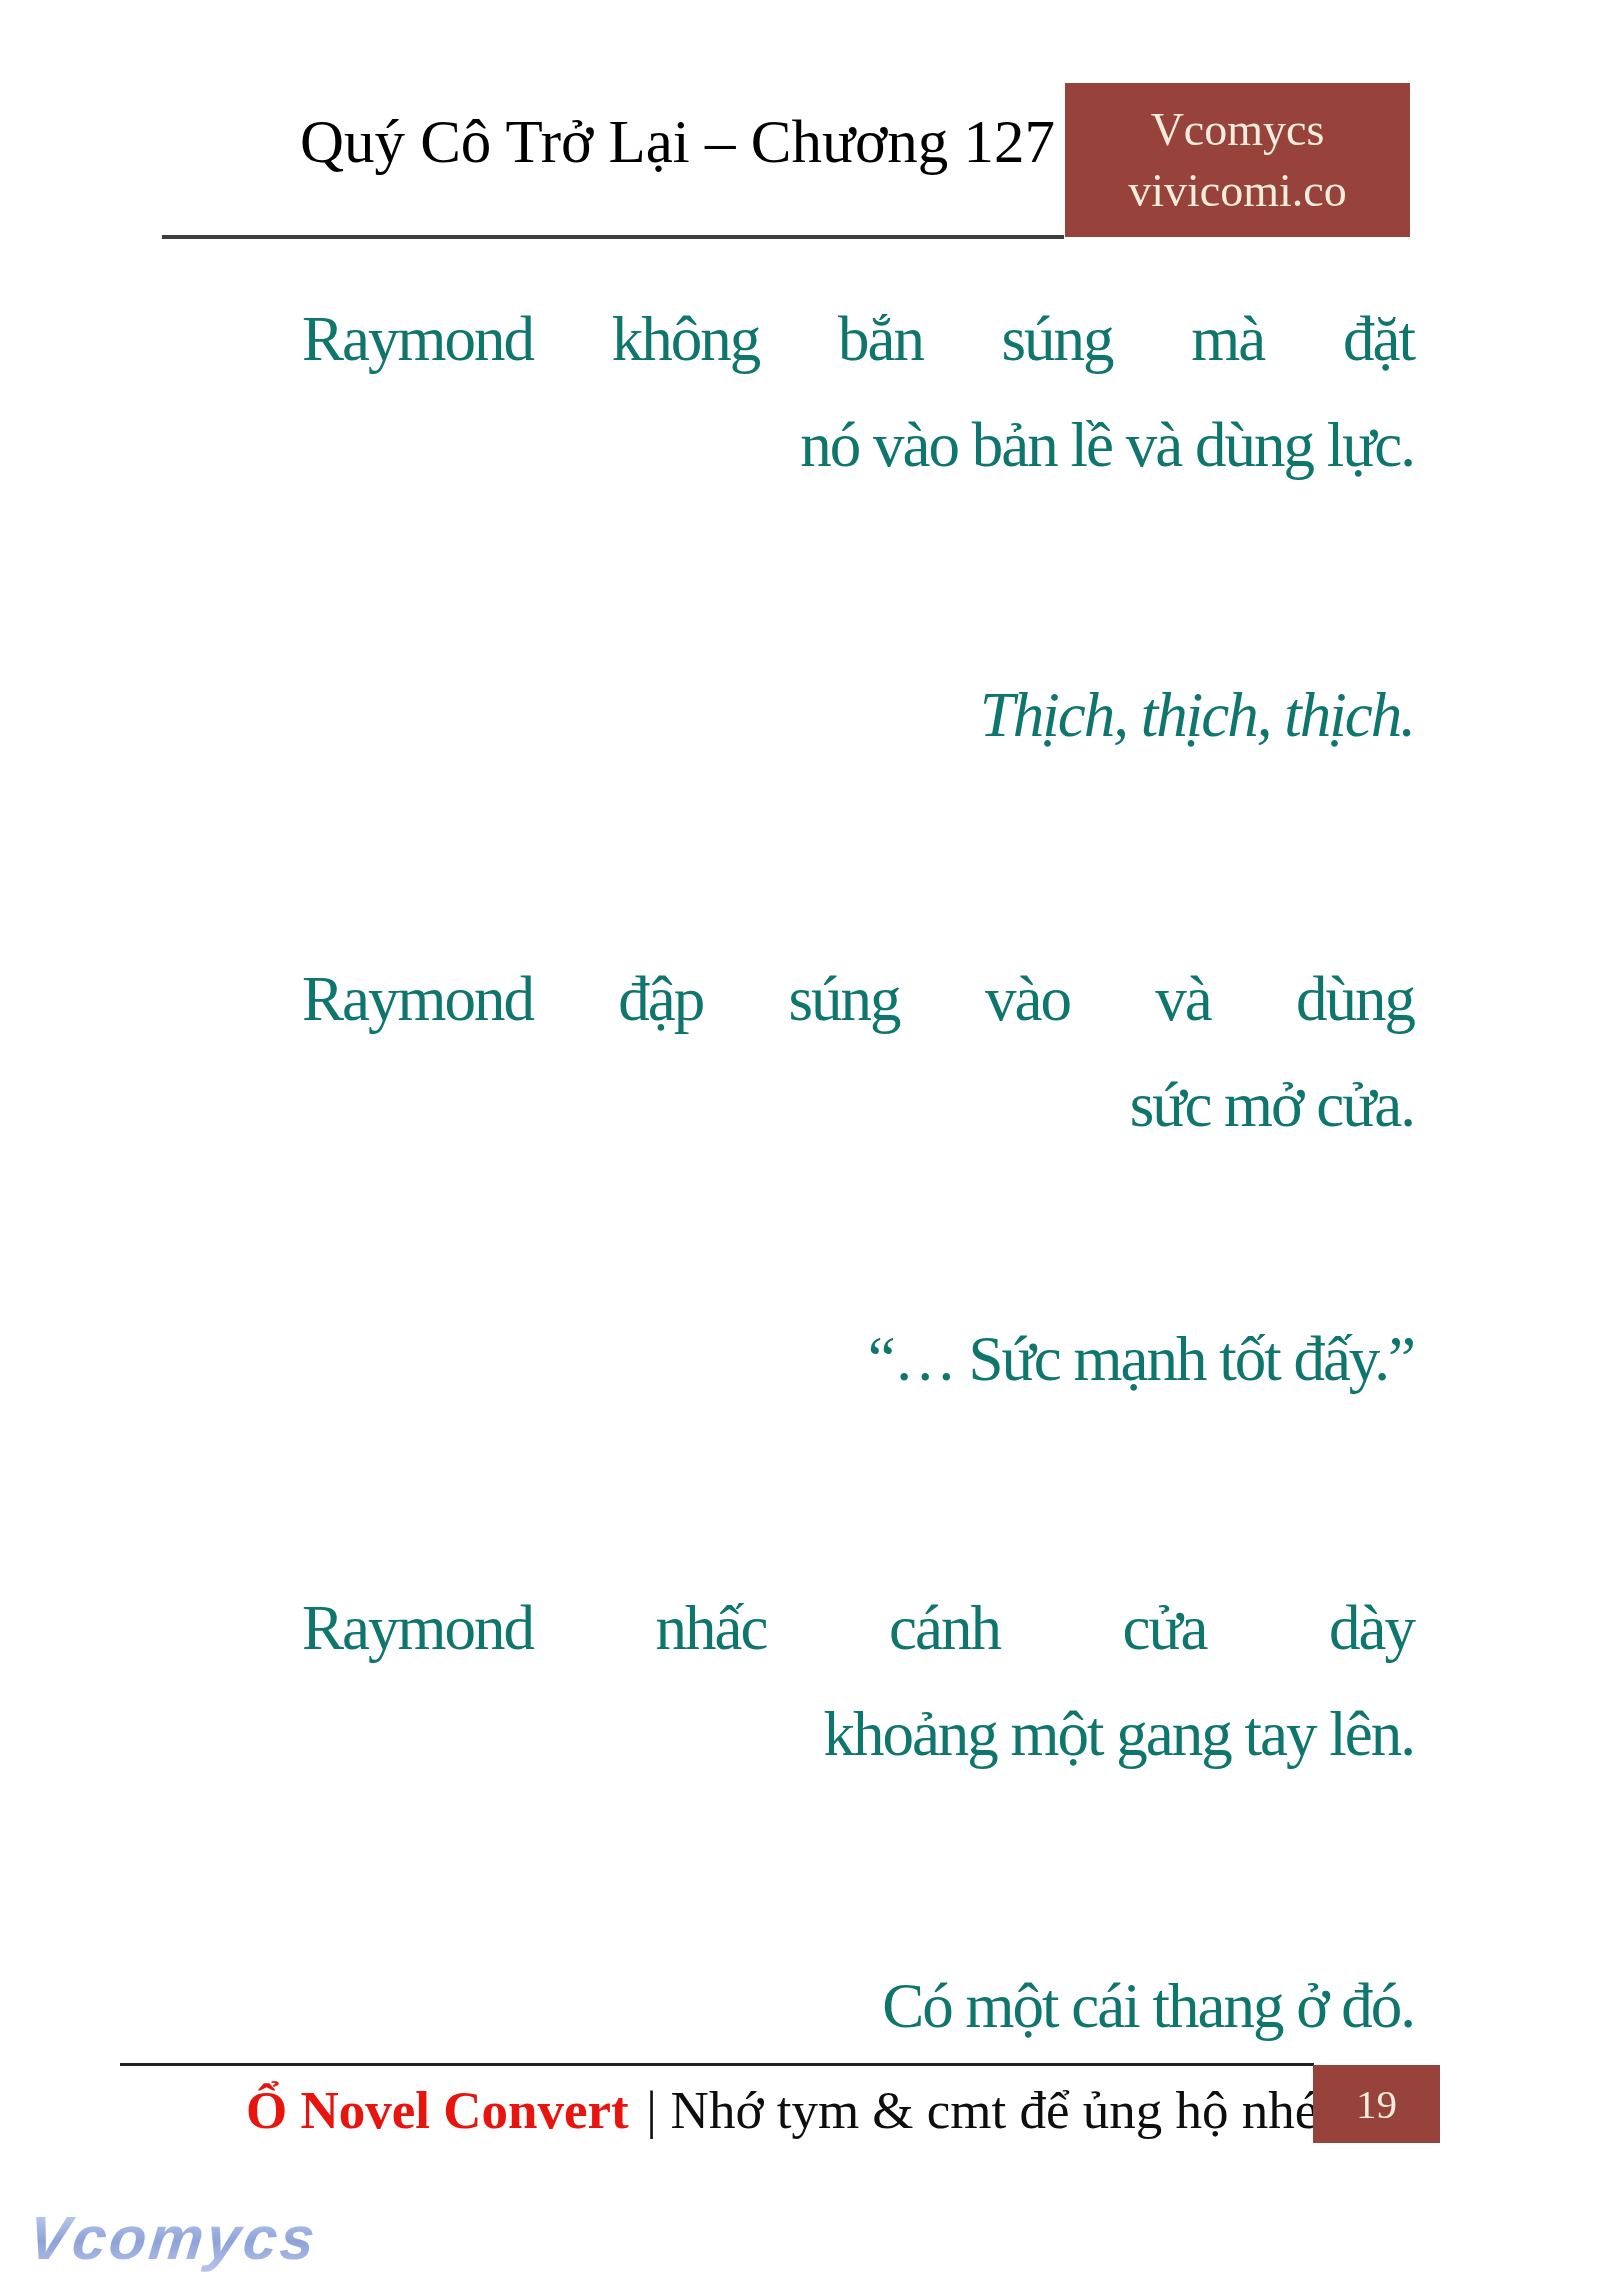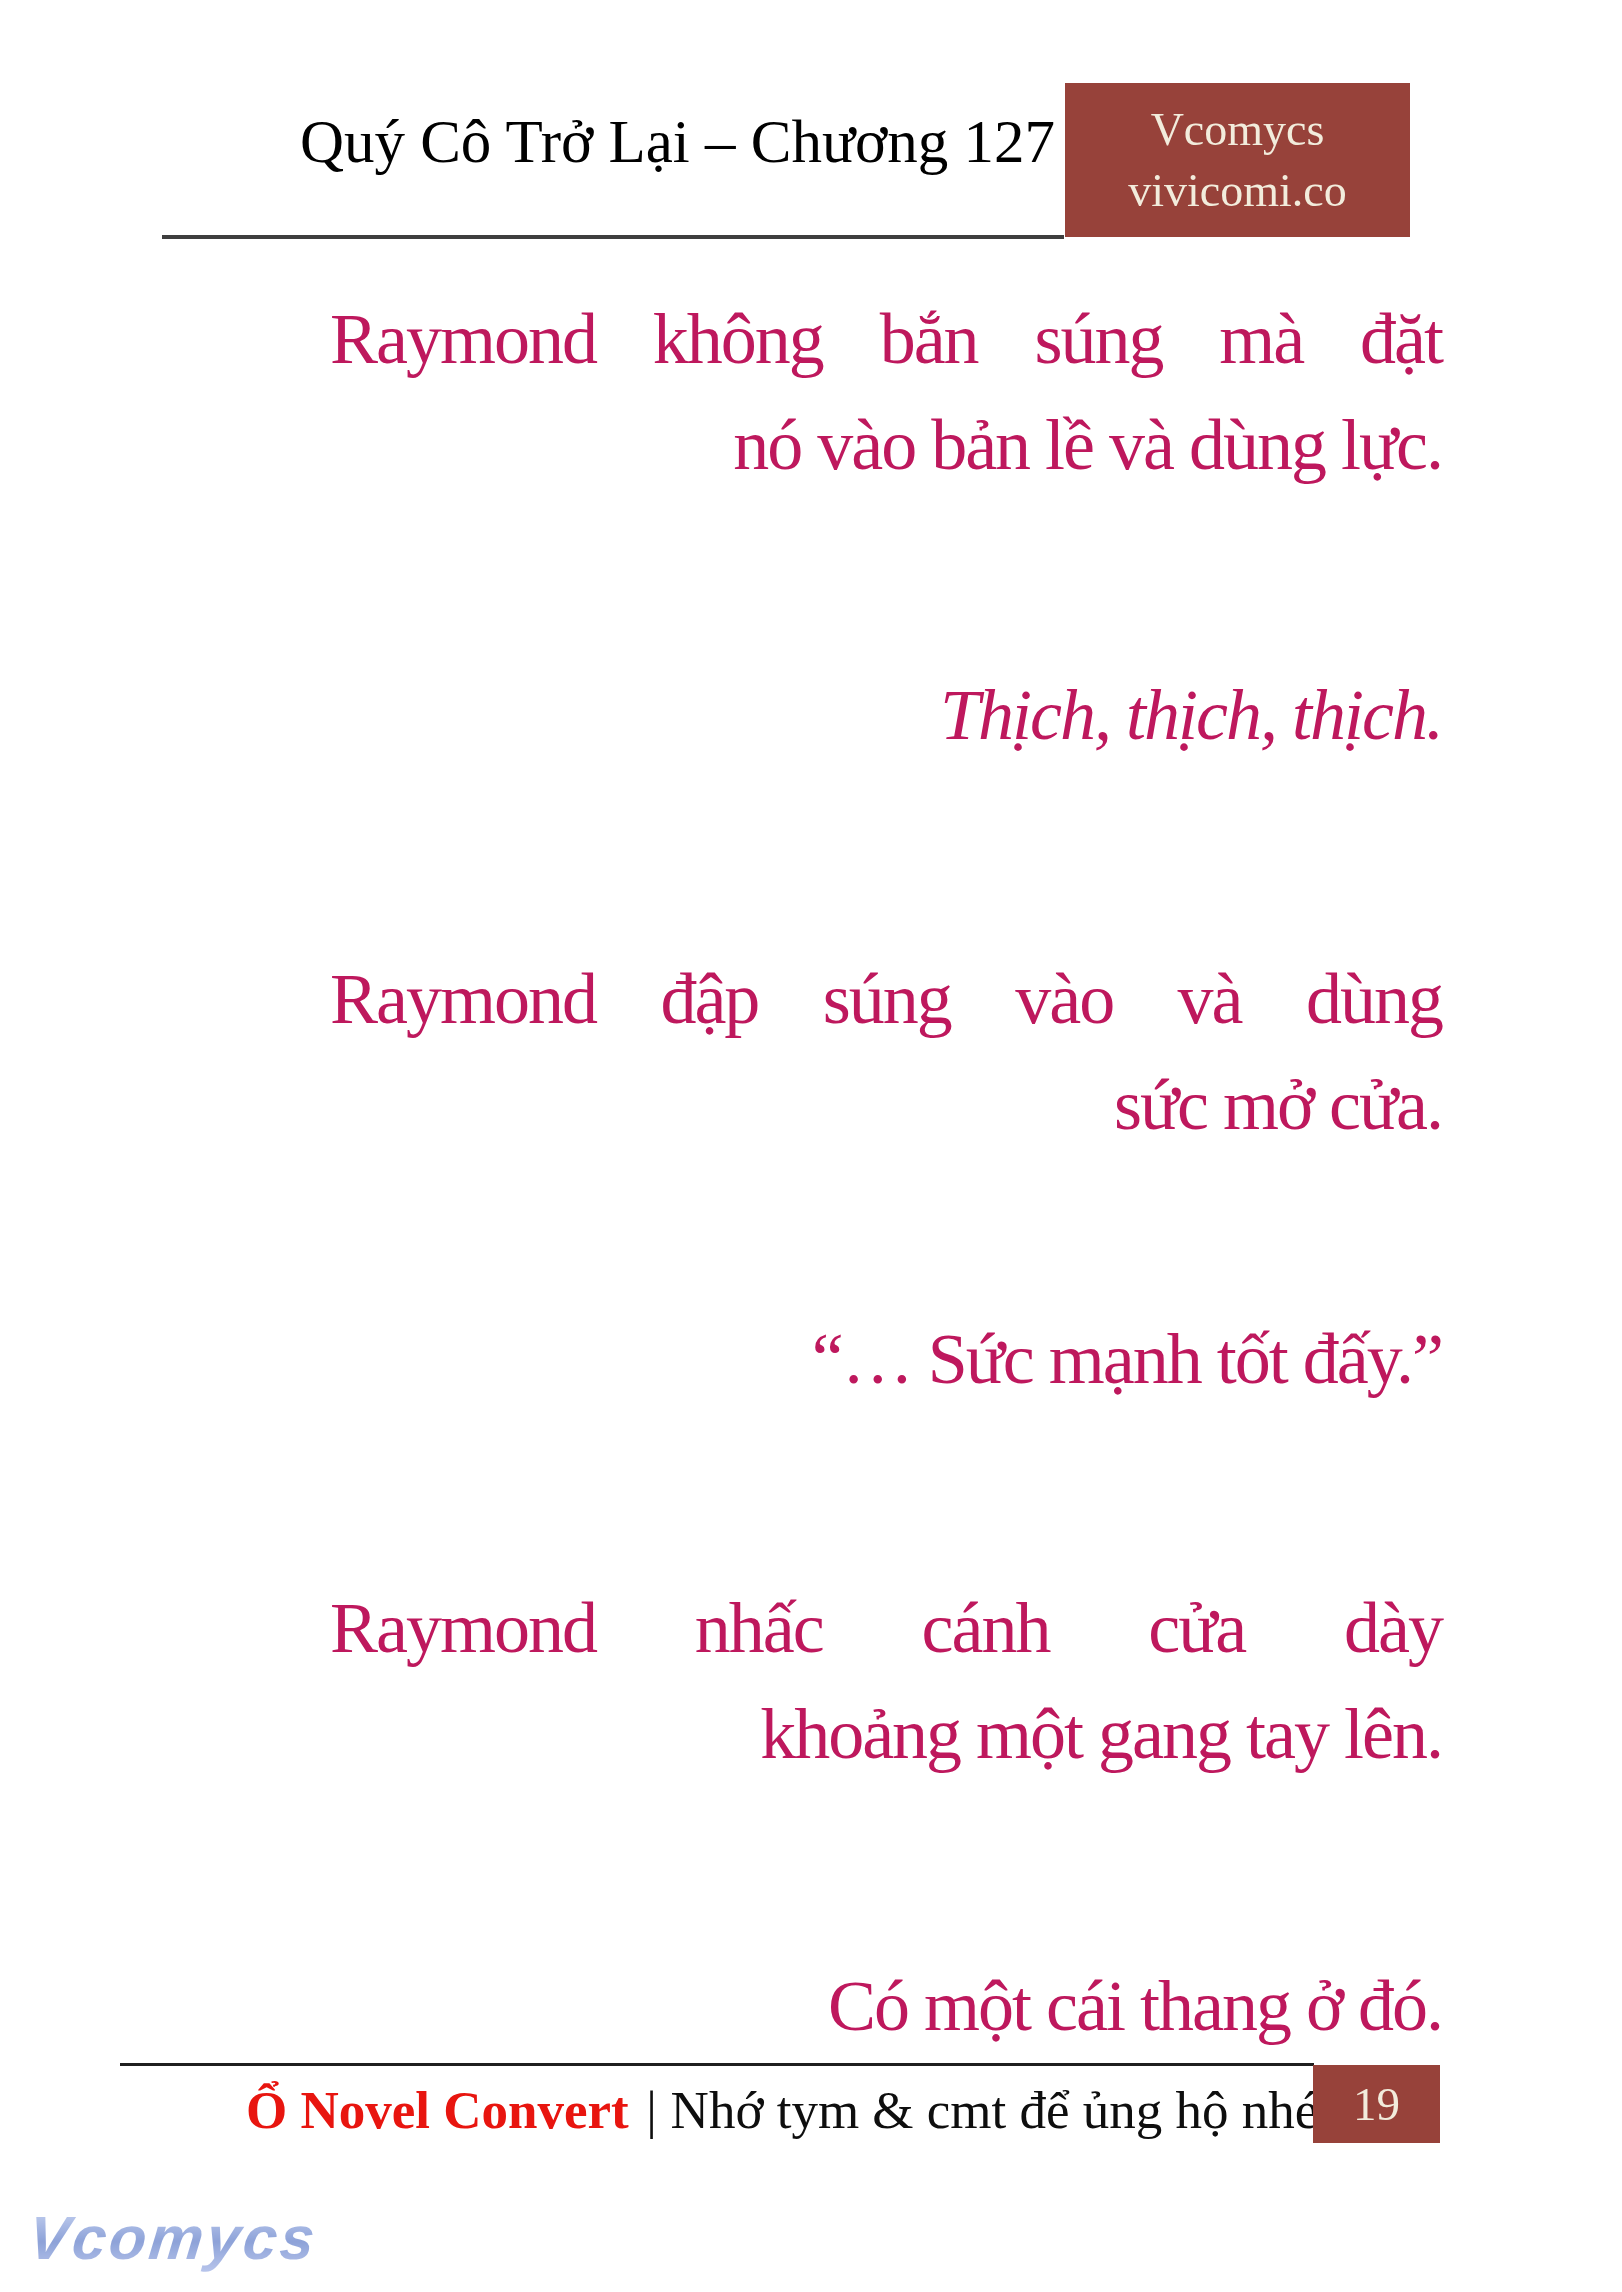--- a/index.html
+++ b/index.html
@@ -21,44 +21,44 @@
     position:absolute; left:1065px; top:83px; width:345px; height:154px;
     display:flex; flex-direction:column; align-items:center; justify-content:center;
     font-size:46px; line-height:61px; text-align:center;
   }
   .rule-header{
     position:absolute; left:162px; top:235px; width:902px; height:3.9px;
     background:#3e3e3e;
   }
   
   .body-par{
-    position:absolute; left:168px; width:1274px;
-    font-size:72px; line-height:106px; letter-spacing:-2px;
-    color:#be185d;
+    position:absolute; left:140px; width:1274px;
+    font-size:63px; line-height:106px; letter-spacing:-2px;
+    color:#0f766e;
   }
   .body-par.italic{font-style:italic;}
   .bline{text-align:right;}
   .bline.justify{text-align:justify; text-align-last:justify;}
   .bline.indent{padding-left:162px;}
   
   .rule-footer{
     position:absolute; left:120px; top:2063px; width:1194px; height:2.9px;
     background:#1f1f1f;
   }
   .footer-text{
     position:absolute; left:206px; top:2077px;
     font-size:53px; line-height:67px; white-space:nowrap;
     color:#0e0e0e;
   }
   .footer-red{font-weight:bold;margin-left:40px;}
   .footer-sep{font-weight:normal; padding:0 13.7px 0 17.6px;}
   .page-box{
     position:absolute; left:1313px; top:2065px; width:127px; height:78px;
     display:flex; align-items:center; justify-content:center;
-    font-size:47px;
+    font-size:41px;
   }
   
   .watermark{
     position:absolute; left:29px; top:2203px;
     font-family:"Liberation Sans","DejaVu Sans",sans-serif;
     font-size:61px; font-weight:bold; font-style:italic;
     letter-spacing:2.9px;
     background:linear-gradient(180deg,#cdd8f4 0%,#8da2d8 55%,#b9c6ec 100%);
     -webkit-background-clip:text; background-clip:text; color:transparent;
     transform:skewX(-6deg);

